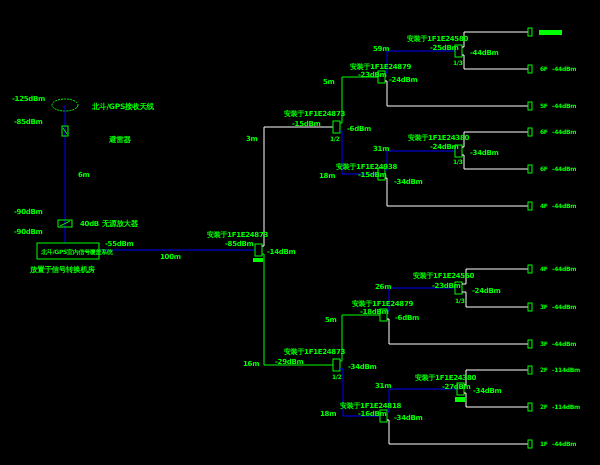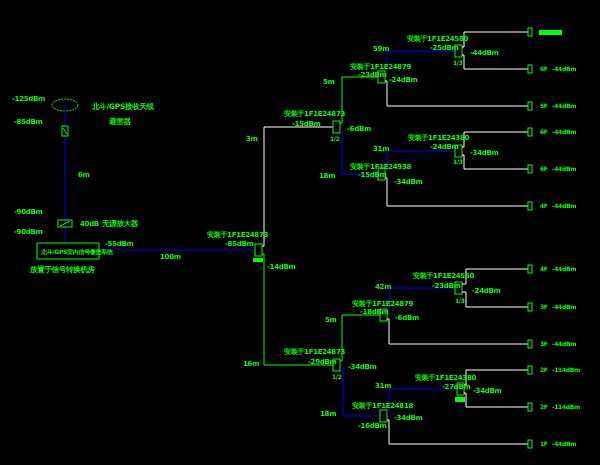--- a/index.html
+++ b/index.html
@@ -87,53 +87,53 @@
       <rect x="528" y="340" width="4" height="8" fill="none" stroke="#00ff00"></rect>
       <rect x="528" y="366" width="4" height="8" fill="none" stroke="#00ff00"></rect>
       <rect x="528" y="403" width="4" height="8" fill="none" stroke="#00ff00"></rect>
       <rect x="528" y="440" width="4" height="8" fill="none" stroke="#00ff00"></rect>
     </g>
 </svg>
 
 <div class="lbl" style="left:12px;top:95px">-125dBm</div>
 <div class="lbl cn" style="left:92px;top:103px">北斗/GPS接收天线</div>
 <div class="lbl" style="left:14px;top:118px">-85dBm</div>
-<div class="lbl cn" style="left:109px;top:118px">避雷器</div>
+<div class="lbl cn" style="left:109px;top:136px">避雷器</div>
 <div class="lbl" style="left:78px;top:171px">6m</div>
 <div class="lbl" style="left:14px;top:208px">-90dBm</div>
 <div class="lbl" style="left:14px;top:228px">-90dBm</div>
 <div class="lbl" style="left:80px;top:220px">40dB</div>
 <div class="lbl cn" style="left:102px;top:220px">无源放大器</div>
 <div class="lbl small" style="left:41px;top:248px">北斗/GPS室内信号覆盖系统</div>
 <div class="lbl cn" style="left:30px;top:266px">放置于信号转换机房</div>
 <div class="lbl" style="left:105px;top:240px">-55dBm</div>
 <div class="lbl" style="left:160px;top:253px">100m</div>
 
 <div class="lbl" style="left:207px;top:231px">安装于1F1E24873</div>
 <div class="lbl" style="left:225px;top:240px">-85dBm</div>
-<div class="lbl" style="left:267px;top:263px">-14dBm</div>
+<div class="lbl" style="left:267px;top:248px">-14dBm</div>
 
 <div class="lbl" style="left:284px;top:110px">安装于1F1E24873</div>
 <div class="lbl" style="left:292px;top:120px">-15dBm</div>
 <div class="lbl" style="left:347px;top:125px">-6dBm</div>
 <div class="lbl" style="left:246px;top:135px">3m</div>
 <div class="lbl small" style="left:330px;top:135px">1/2</div>
 
 <div class="lbl" style="left:284px;top:348px">安装于1F1E24873</div>
-<div class="lbl" style="left:308px;top:358px">-29dBm</div>
+<div class="lbl" style="left:275px;top:358px">-29dBm</div>
 <div class="lbl" style="left:348px;top:363px">-34dBm</div>
 <div class="lbl" style="left:243px;top:360px">16m</div>
 <div class="lbl small" style="left:332px;top:373px">1/2</div>
 
 <div class="lbl" style="left:350px;top:63px">安装于1F1E24879</div>
 <div class="lbl" style="left:358px;top:71px">-23dBm</div>
 <div class="lbl" style="left:389px;top:76px">-24dBm</div>
 <div class="lbl" style="left:323px;top:78px">5m</div>
 
-<div class="lbl" style="left:350px;top:163px">安装于1F1E24938</div>
+<div class="lbl" style="left:336px;top:163px">安装于1F1E24938</div>
 <div class="lbl" style="left:358px;top:171px">-15dBm</div>
 <div class="lbl" style="left:394px;top:178px">-34dBm</div>
 <div class="lbl" style="left:319px;top:172px">18m</div>
 
 <div class="lbl" style="left:407px;top:35px">安装于1F1E24580</div>
 <div class="lbl" style="left:430px;top:44px">-25dBm</div>
 <div class="lbl" style="left:470px;top:49px">-44dBm</div>
 <div class="lbl" style="left:373px;top:45px">59m</div>
 <div class="lbl small" style="left:453px;top:59px">1/3</div>
 
@@ -141,29 +141,29 @@
 <div class="lbl" style="left:430px;top:143px">-24dBm</div>
 <div class="lbl" style="left:470px;top:149px">-34dBm</div>
 <div class="lbl" style="left:373px;top:145px">31m</div>
 <div class="lbl small" style="left:453px;top:158px">1/3</div>
 
 <div class="lbl" style="left:352px;top:300px">安装于1F1E24879</div>
 <div class="lbl" style="left:360px;top:308px">-18dBm</div>
 <div class="lbl" style="left:395px;top:314px">-6dBm</div>
 <div class="lbl" style="left:325px;top:316px">5m</div>
 
-<div class="lbl" style="left:352px;top:402px">安装于1F1E24818</div>
-<div class="lbl" style="left:358px;top:422px">-16dBm</div>
+<div class="lbl" style="left:340px;top:402px">安装于1F1E24818</div>
+<div class="lbl" style="left:358px;top:410px">-16dBm</div>
 <div class="lbl" style="left:394px;top:414px">-34dBm</div>
 <div class="lbl" style="left:320px;top:410px">18m</div>
 
 <div class="lbl" style="left:413px;top:272px">安装于1F1E24550</div>
 <div class="lbl" style="left:432px;top:282px">-23dBm</div>
 <div class="lbl" style="left:472px;top:287px">-24dBm</div>
-<div class="lbl" style="left:375px;top:283px">42m</div>
+<div class="lbl" style="left:375px;top:283px">26m</div>
 <div class="lbl small" style="left:455px;top:297px">1/3</div>
 
 <div class="lbl" style="left:415px;top:374px">安装于1F1E24380</div>
 <div class="lbl" style="left:442px;top:383px">-27dBm</div>
 <div class="lbl" style="left:473px;top:387px">-34dBm</div>
 <div class="lbl" style="left:375px;top:382px">31m</div>
 <div class="badge" style="left:455px;top:397px;width:10px;height:5px"></div>
 
 <div id="outputs">
     <div class="badge" style="left: 539px; top: 30px; width: 23px; height: 5px;"></div>

